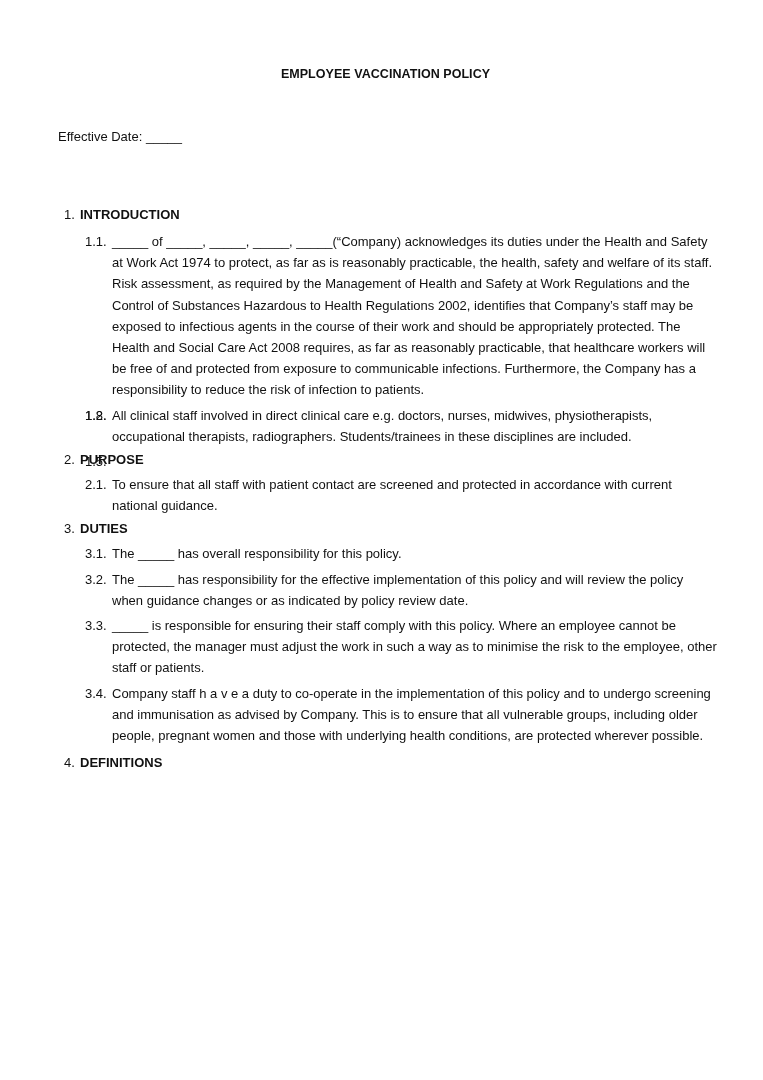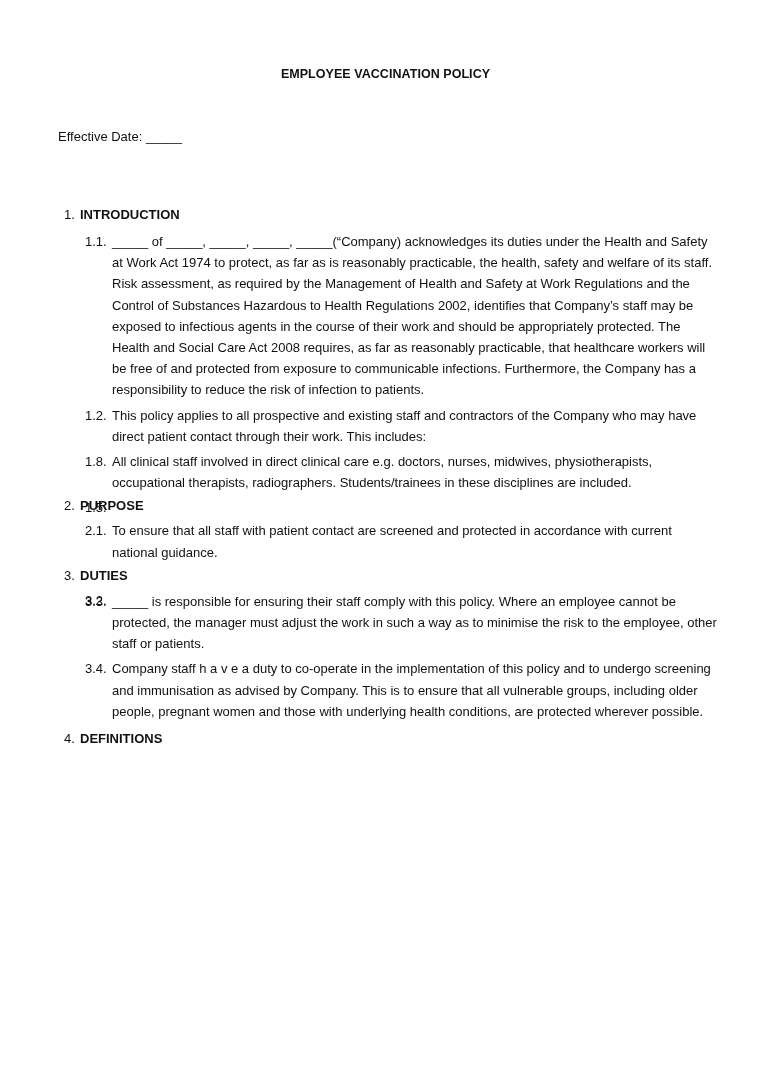--- a/index.html
+++ b/index.html
@@ -44,21 +44,20 @@
     <div class="sec-head">
       <span class="num">1.</span>
       <span class="label">INTRODUCTION</span>
     </div>
     <div class="item">
       <span class="num">1.1.</span>
       <span>_____ of  _____, _____, _____, _____(“Company) acknowledges its duties under the Health and Safety at Work Act 1974 to protect, as far as is reasonably practicable, the health, safety and welfare of its staff. Risk assessment, as required by the Management of Health and Safety at Work Regulations and the Control of Substances Hazardous to Health Regulations 2002, identifies that Company’s staff may be exposed to infectious agents in the course of their work and should be appropriately protected. The Health and Social Care Act 2008 requires, as far as reasonably practicable, that healthcare workers will be free of and protected from exposure to communicable infections. Furthermore, the Company has a responsibility to reduce the risk of infection to patients.</span>
     </div>
     <div class="item">
       <span class="num">1.2.</span>
-      <span>This policy applies to all prospective and existing staff and contractors of the Company who may have direct patient contact through their work. This includes:</span>
     </div>
     <div class="item">
       <span class="num">1.8.</span>
       <span>All clinical staff involved in direct clinical care e.g. doctors, nurses, midwives, physiotherapists, occupational therapists, radiographers. Students/trainees in these disciplines are included.</span>
     </div>
     <div class="item">
       <span class="num">1.5.</span>
     </div>
   </div>
 
@@ -72,21 +71,26 @@
       <span>To ensure that all staff with patient contact are screened and protected in accordance with current national guidance.</span>
     </div>
   </div>
 
   <div class="section" id="sec3">
     <div class="sec-head">
       <span class="num">3.</span>
       <span class="label">DUTIES</span>
     </div>
     <div class="item">
+      <span class="num">3.1.</span>
+      <span>The _____ has overall responsibility for this policy.</span>
+    </div>
+    <div class="item">
       <span class="num">3.2.</span>
+      <span>The _____ has responsibility for the effective implementation of this policy and will review the policy when guidance changes or as indicated by policy review date.</span>
     </div>
     <div class="item">
       <span class="num">3.3.</span>
       <span>_____ is responsible for ensuring their staff comply with this policy. Where an employee cannot be protected, the manager must adjust the work in such a way as to minimise the risk to the employee, other staff or patients.</span>
     </div>
     <div class="item">
       <span class="num">3.4.</span>
       <span>Company staff h a v e a duty to co-operate in the implementation of this policy and to undergo screening and immunisation as advised by Company. This is to ensure that all vulnerable groups, including older people, pregnant women and those with underlying health conditions, are protected wherever possible.</span>
     </div>
   </div>

